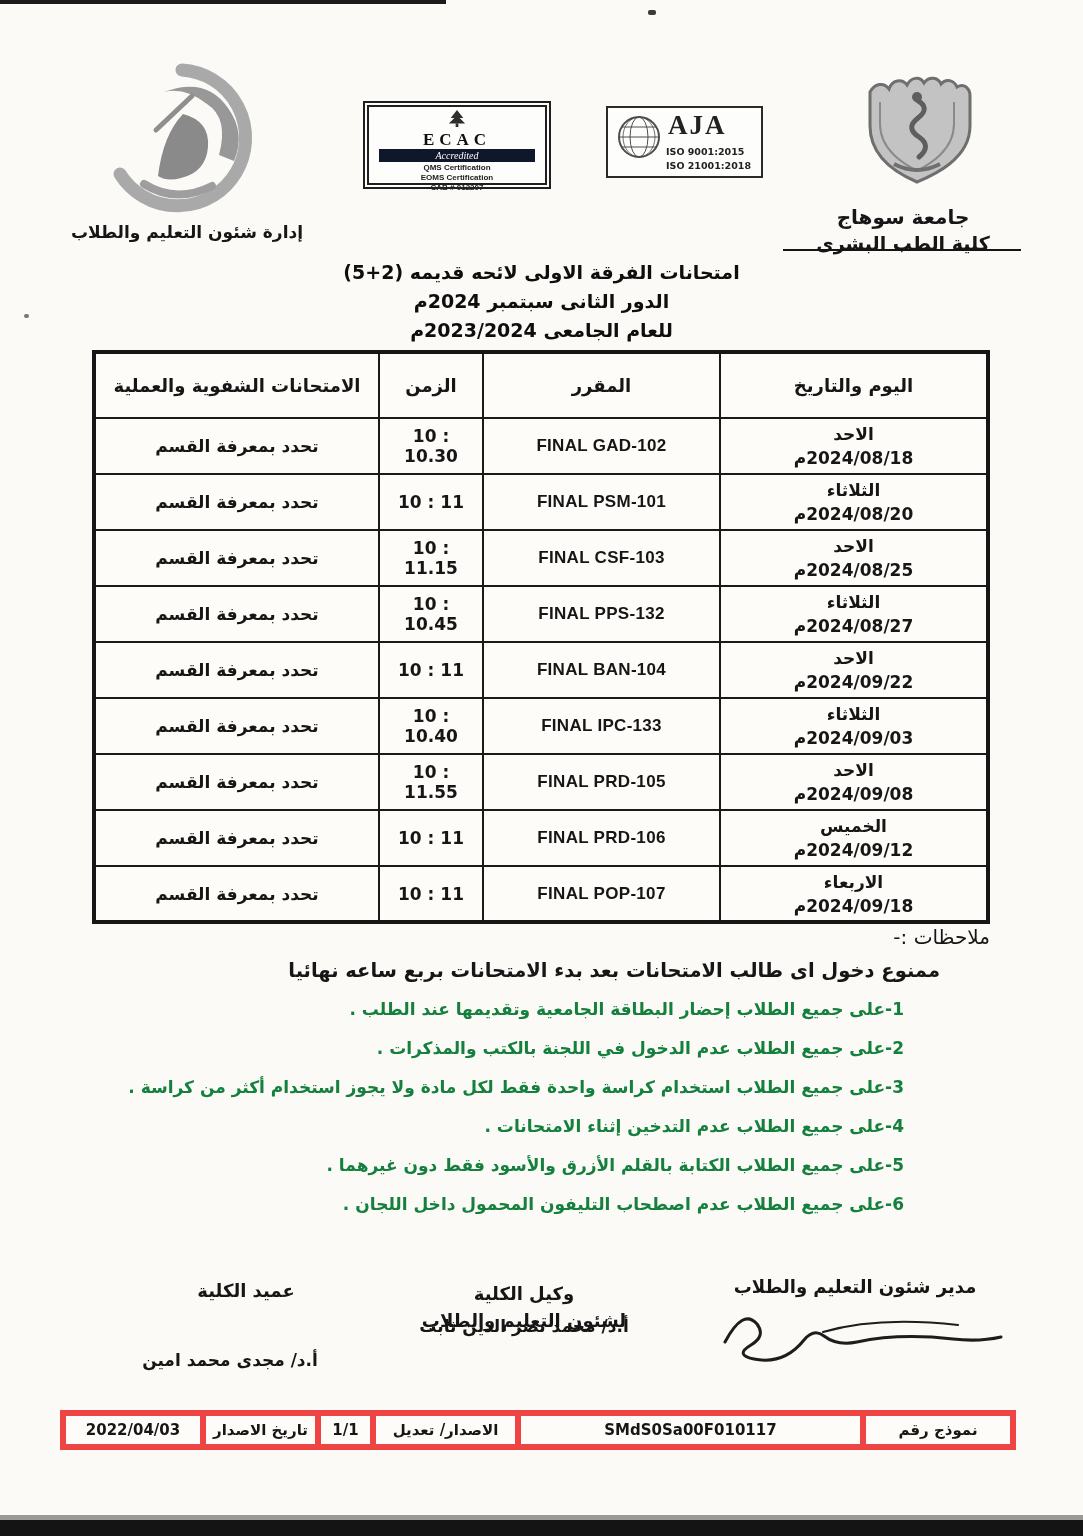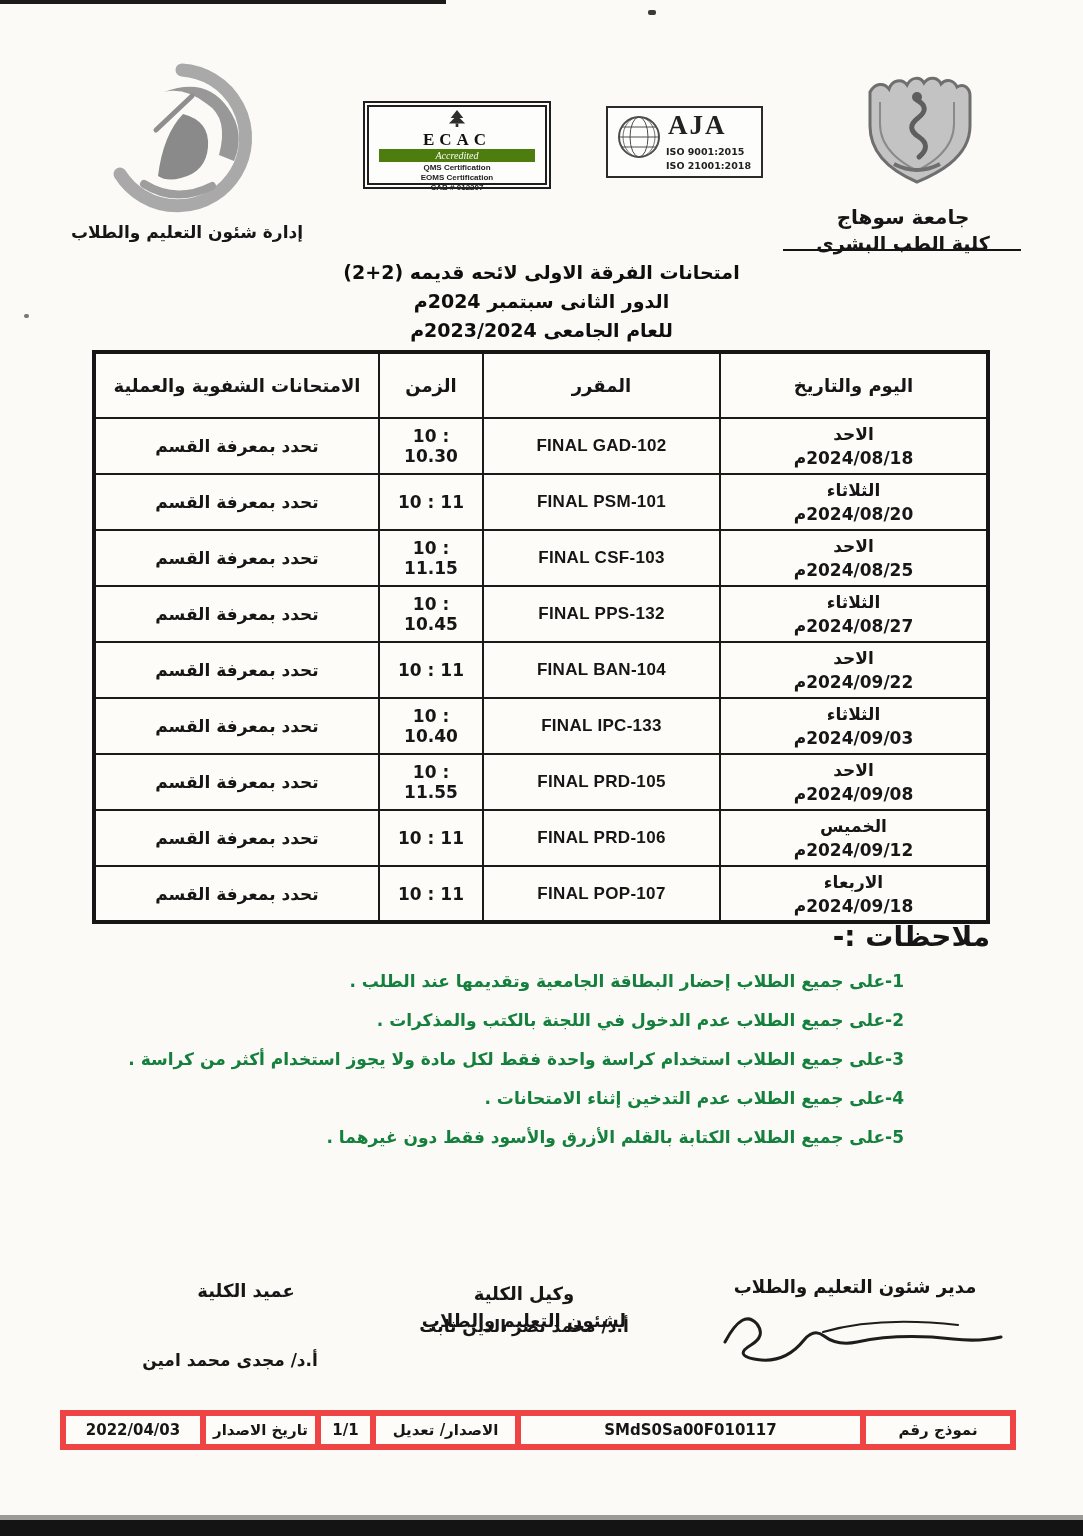--- a/index.html
+++ b/index.html
@@ -14,21 +14,21 @@
   .scan-speck-1{left:648px;top:10px;width:8px;height:5px;background:#3a3a3a;border-radius:2px;}
   .scan-speck-2{left:24px;top:314px;width:5px;height:4px;background:#777;border-radius:2px;}
   .scan-bottom-bar{left:0;bottom:0;width:1083px;height:16px;background:#141414;}
   .scan-bottom-fade{left:0;bottom:16px;width:1083px;height:5px;background:#9b9a96;}
 
   
   .round-logo{left:86px;top:60px;width:192px;height:166px;}
   .dept-office{left:34px;top:222px;width:306px;font-size:17px;font-weight:bold;text-align:center;}
   .ecac-box{left:363px;top:101px;width:188px;height:88px;border:6px double #1f1f1f;background:#fdfdfb;text-align:center;padding-top:2px;}
   .ecac-name{font-family:"Liberation Serif",serif;font-size:17px;font-weight:bold;letter-spacing:5px;color:#111;line-height:17px;}
-  .ecac-band{margin:1px 10px;background:#4d7c0f;color:#fff;font-style:italic;font-size:10px;line-height:13px;font-family:"Liberation Serif",serif;}
+  .ecac-band{margin:1px 10px;background:#0f172a;color:#fff;font-style:italic;font-size:10px;line-height:13px;font-family:"Liberation Serif",serif;}
   .ecac-small{font-size:8px;font-weight:bold;line-height:10px;color:#222;font-family:"Liberation Sans",sans-serif;}
   .aja-box{left:606px;top:106px;width:157px;height:72px;border:2px solid #2a2a2a;background:#fdfdfb;direction:ltr;}
   .aja-globe{position:absolute;left:8px;top:6px;}
   .aja-name{position:absolute;left:60px;top:2px;font-size:27px;font-weight:bold;font-family:"Liberation Serif",serif;color:#222;letter-spacing:2px;}
   .aja-iso1{position:absolute;left:58px;top:38px;font-size:9.5px;font-weight:bold;color:#222;}
   .aja-iso2{position:absolute;left:58px;top:52px;font-size:9.5px;font-weight:bold;color:#222;}
   .shield-logo{left:856px;top:66px;width:122px;height:122px;}
   .uni-names{right:58px;top:204px;width:244px;text-align:center;}
   .uni-name{font-size:20px;font-weight:bold;line-height:26px;}
   .fac-name{font-size:19px;font-weight:bold;line-height:26px;}
@@ -44,21 +44,21 @@
   .exam th,.exam td{border:2.5px solid #1a1a1a;font-weight:bold;text-align:center;vertical-align:middle;padding:2px 4px;}
   .exam th{font-size:18px;height:66px;line-height:25px;}
   .exam td{font-size:17px;height:56px;}
   .day-name{display:block;line-height:24px;}
   .day-date{display:block;line-height:24px;}
   .course-cell{font-family:"Liberation Sans",sans-serif;font-size:16.5px;letter-spacing:0.3px;}
   .time-cell{font-size:16.5px;border-radius:11px;}
 
   
   .notes{right:93px;top:922px;width:905px;}
-  .notes-heading{font-size:28px;font-weight:bold;line-height:30px;margin-bottom:16px;}
+  .notes-heading{font-size:20px;font-weight:normal;line-height:30px;margin-bottom:4px;}
   .note-rule-1{font-size:19.5px;font-weight:bold;line-height:30px;margin-right:50px;margin-bottom:10px;}
   .note-rule-2{font-size:17.5px;font-weight:bold;line-height:28px;margin-right:50px;margin-bottom:12px;}
   .note-item{font-size:17px;font-weight:bold;line-height:26px;margin-right:86px;margin-bottom:13px;color:#15803d;}
 
   
   .sig-director{right:90px;top:1276px;width:276px;text-align:center;font-size:18px;font-weight:bold;}
   .sig-scribble{right:70px;top:1290px;width:310px;height:76px;}
   .sig-vice{left:406px;top:1280px;width:236px;text-align:center;font-size:18px;font-weight:bold;line-height:27px;}
   .sig-vice-name{left:396px;top:1316px;width:256px;text-align:center;font-size:17px;font-weight:bold;}
   .sig-dean{left:148px;top:1280px;width:196px;text-align:center;font-size:18px;font-weight:bold;}
@@ -124,21 +124,21 @@
     <path d="M38 98 q23 12 46 0" fill="none" stroke="#6f6f6f" stroke-width="4"></path>
   </svg>
 
   <div class="abs uni-names">
     <div class="uni-name">جامعة سوهاج</div>
     <div class="fac-name">كلية الطب البشرى</div>
   </div>
   <div class="abs uni-underline"></div>
 
   <div class="abs title-block">
-    <div class="title-line">امتحانات الفرقة الاولى لائحه قديمه (2+2)</div>
+    <div class="title-line">امتحانات الفرقة الاولى لائحه قديمه (2+5)</div>
     <div class="title-line">الدور الثانى سبتمبر 2024م</div>
     <div class="title-line">للعام الجامعى 2023/2024م</div>
   </div>
 
   <div class="abs exam-wrap">
     <table class="exam">
       <colgroup>
           <col style="width:268px">
           <col style="width:237px">
           <col style="width:104px">
@@ -233,25 +233,27 @@
           <td class="course-cell ltr">FINAL POP-107</td>
           <td class="time-cell ltr">10 : 11</td>
           <td>تحدد بمعرفة القسم</td>
         </tr>
       </tbody>
     </table>
   </div>
 
   <div class="abs notes">
     <div class="notes-heading">ملاحظات :-</div>
+    <div class="note-rule-1">ممنوع دخول اى طالب الامتحانات بعد بدء الامتحانات بربع ساعه نهائيا</div>
     <div class="note-item">1-على جميع الطلاب إحضار البطاقة الجامعية وتقديمها عند الطلب .</div>
     <div class="note-item">2-على جميع الطلاب عدم الدخول في اللجنة بالكتب والمذكرات .</div>
     <div class="note-item">3-على جميع الطلاب استخدام كراسة واحدة فقط لكل مادة ولا يجوز استخدام أكثر من كراسة .</div>
     <div class="note-item">4-على جميع الطلاب عدم التدخين إثناء الامتحانات .</div>
     <div class="note-item">5-على جميع الطلاب الكتابة بالقلم الأزرق والأسود فقط دون غيرهما .</div>
+    <div class="note-item">6-على جميع الطلاب عدم اصطحاب التليفون المحمول داخل اللجان .</div>
   </div>
 
   <div class="abs sig-director">مدير شئون التعليم والطلاب</div>
   <svg class="abs sig-scribble" viewBox="0 0 310 76">
     <path d="M22 52 q18 -34 32 -18 q9 12 -6 21 q-17 10 3 14 q30 6 50 -19 q10 -12 20 -4 q13 10 33 6 q42 -9 96 -3 q26 3 48 -2" fill="none" stroke="#1d1d1d" stroke-width="3" stroke-linecap="round"></path>
     <path d="M120 42 q55 -16 135 -7" fill="none" stroke="#1d1d1d" stroke-width="2.2" stroke-linecap="round"></path>
   </svg>
 
   <div class="abs sig-vice">
     <div>وكيل الكلية</div>

